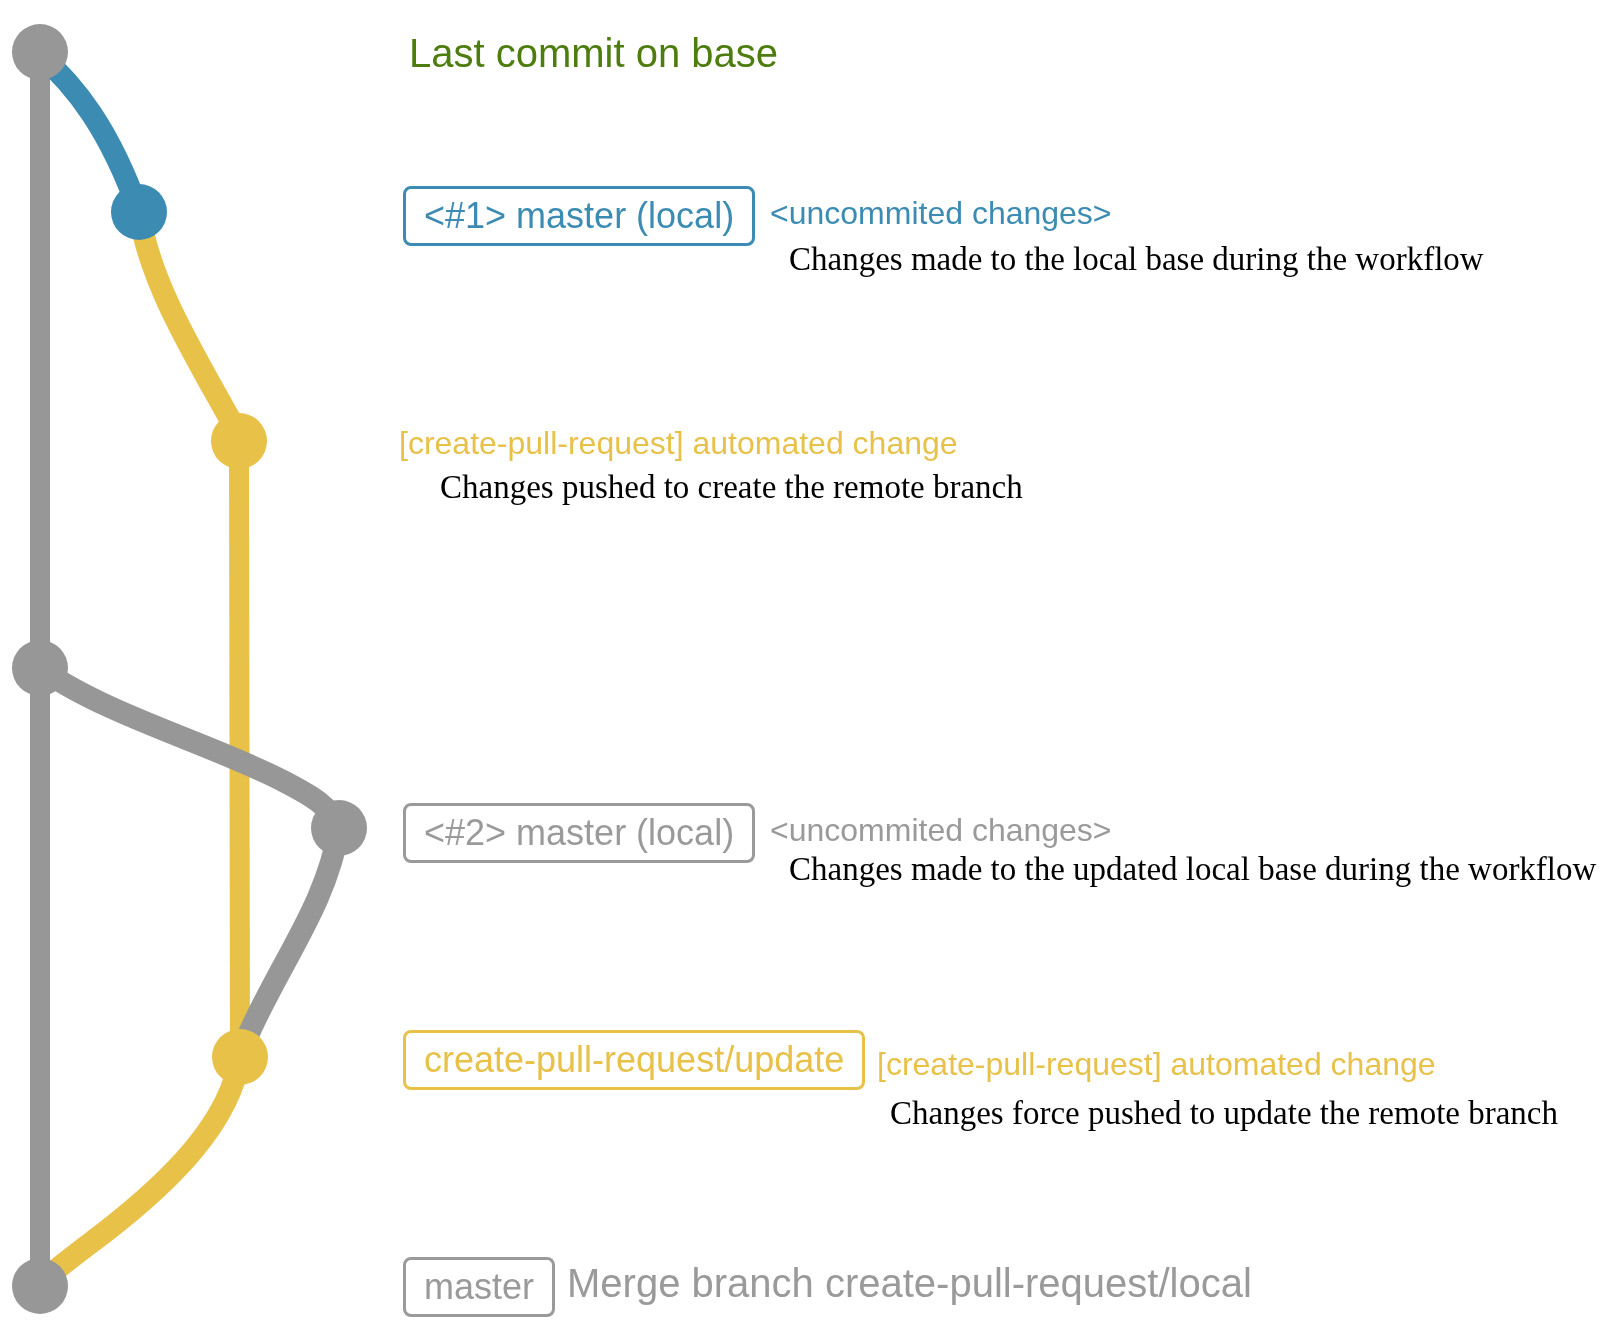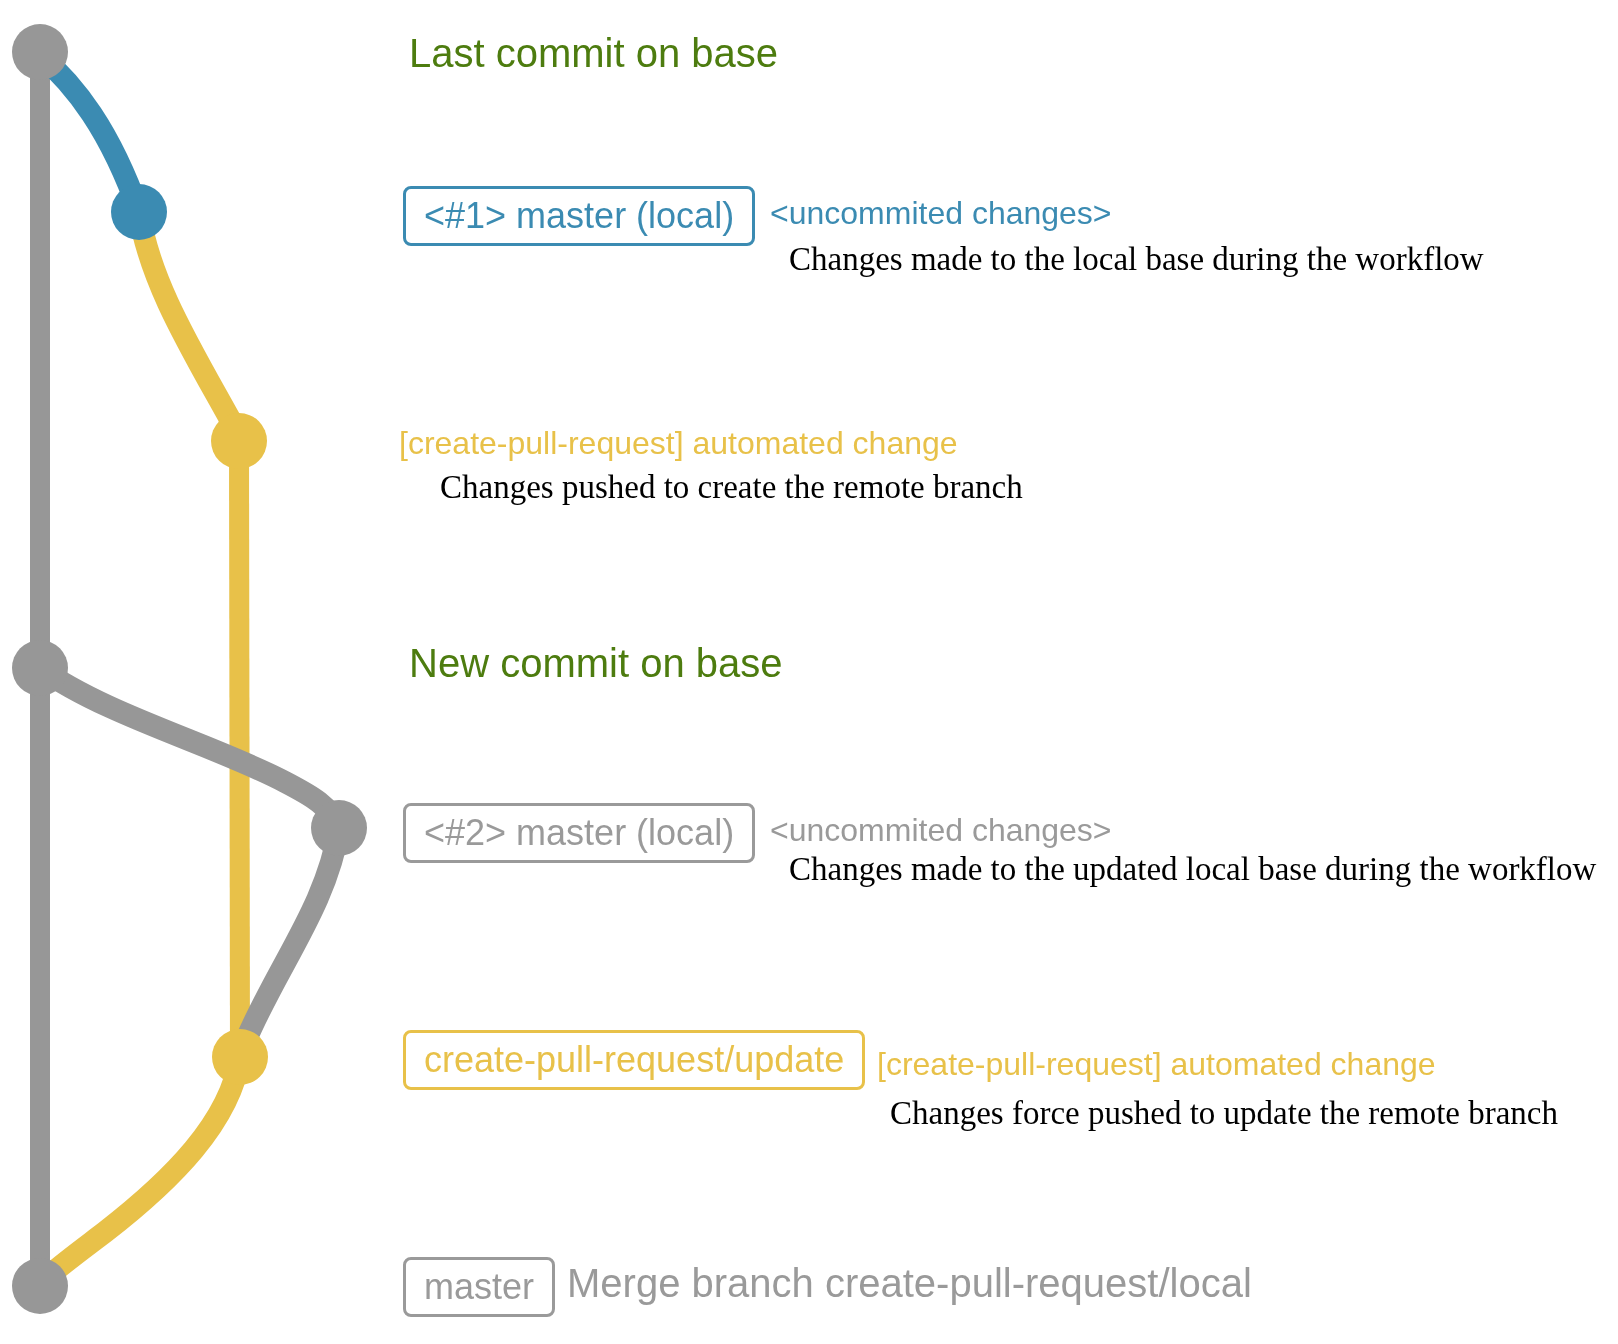--- a/index.html
+++ b/index.html
@@ -72,21 +72,20 @@
 
   <div class="abs badge blue" style="left:403px;top:186px;">
     <span>&lt;#1&gt; master (local)</span>
   </div>
   <div class="abs note blue" style="left:770px;top:191px;">&lt;uncommited changes&gt;</div>
   <div class="abs desc" style="left:789px;top:240px;text-align:center;">Changes made to the local base during the workflow</div>
 
   <div class="abs note yellow" style="left:399px;top:421px;">[create-pull-request] automated change</div>
   <div class="abs desc" style="left:420px;top:468px;margin-left:20px;">Changes pushed to create the remote branch</div>
 
-  <div class="abs caption" style="left:409px;top:640px;">New commit on base</div>
 
   <div class="abs badge gray" style="left:403px;top:803px;">
     <span>&lt;#2&gt; master (local)</span>
   </div>
   <div class="abs note gray" style="left:770px;top:808px;">&lt;uncommited changes&gt;</div>
   <div class="abs desc" style="left:789px;top:850px;">Changes made to the updated local base during the workflow</div>
 
   <div class="abs badge yellow" style="left:403px;top:1030px;">
     <span>create-pull-request/update</span>
   </div>

